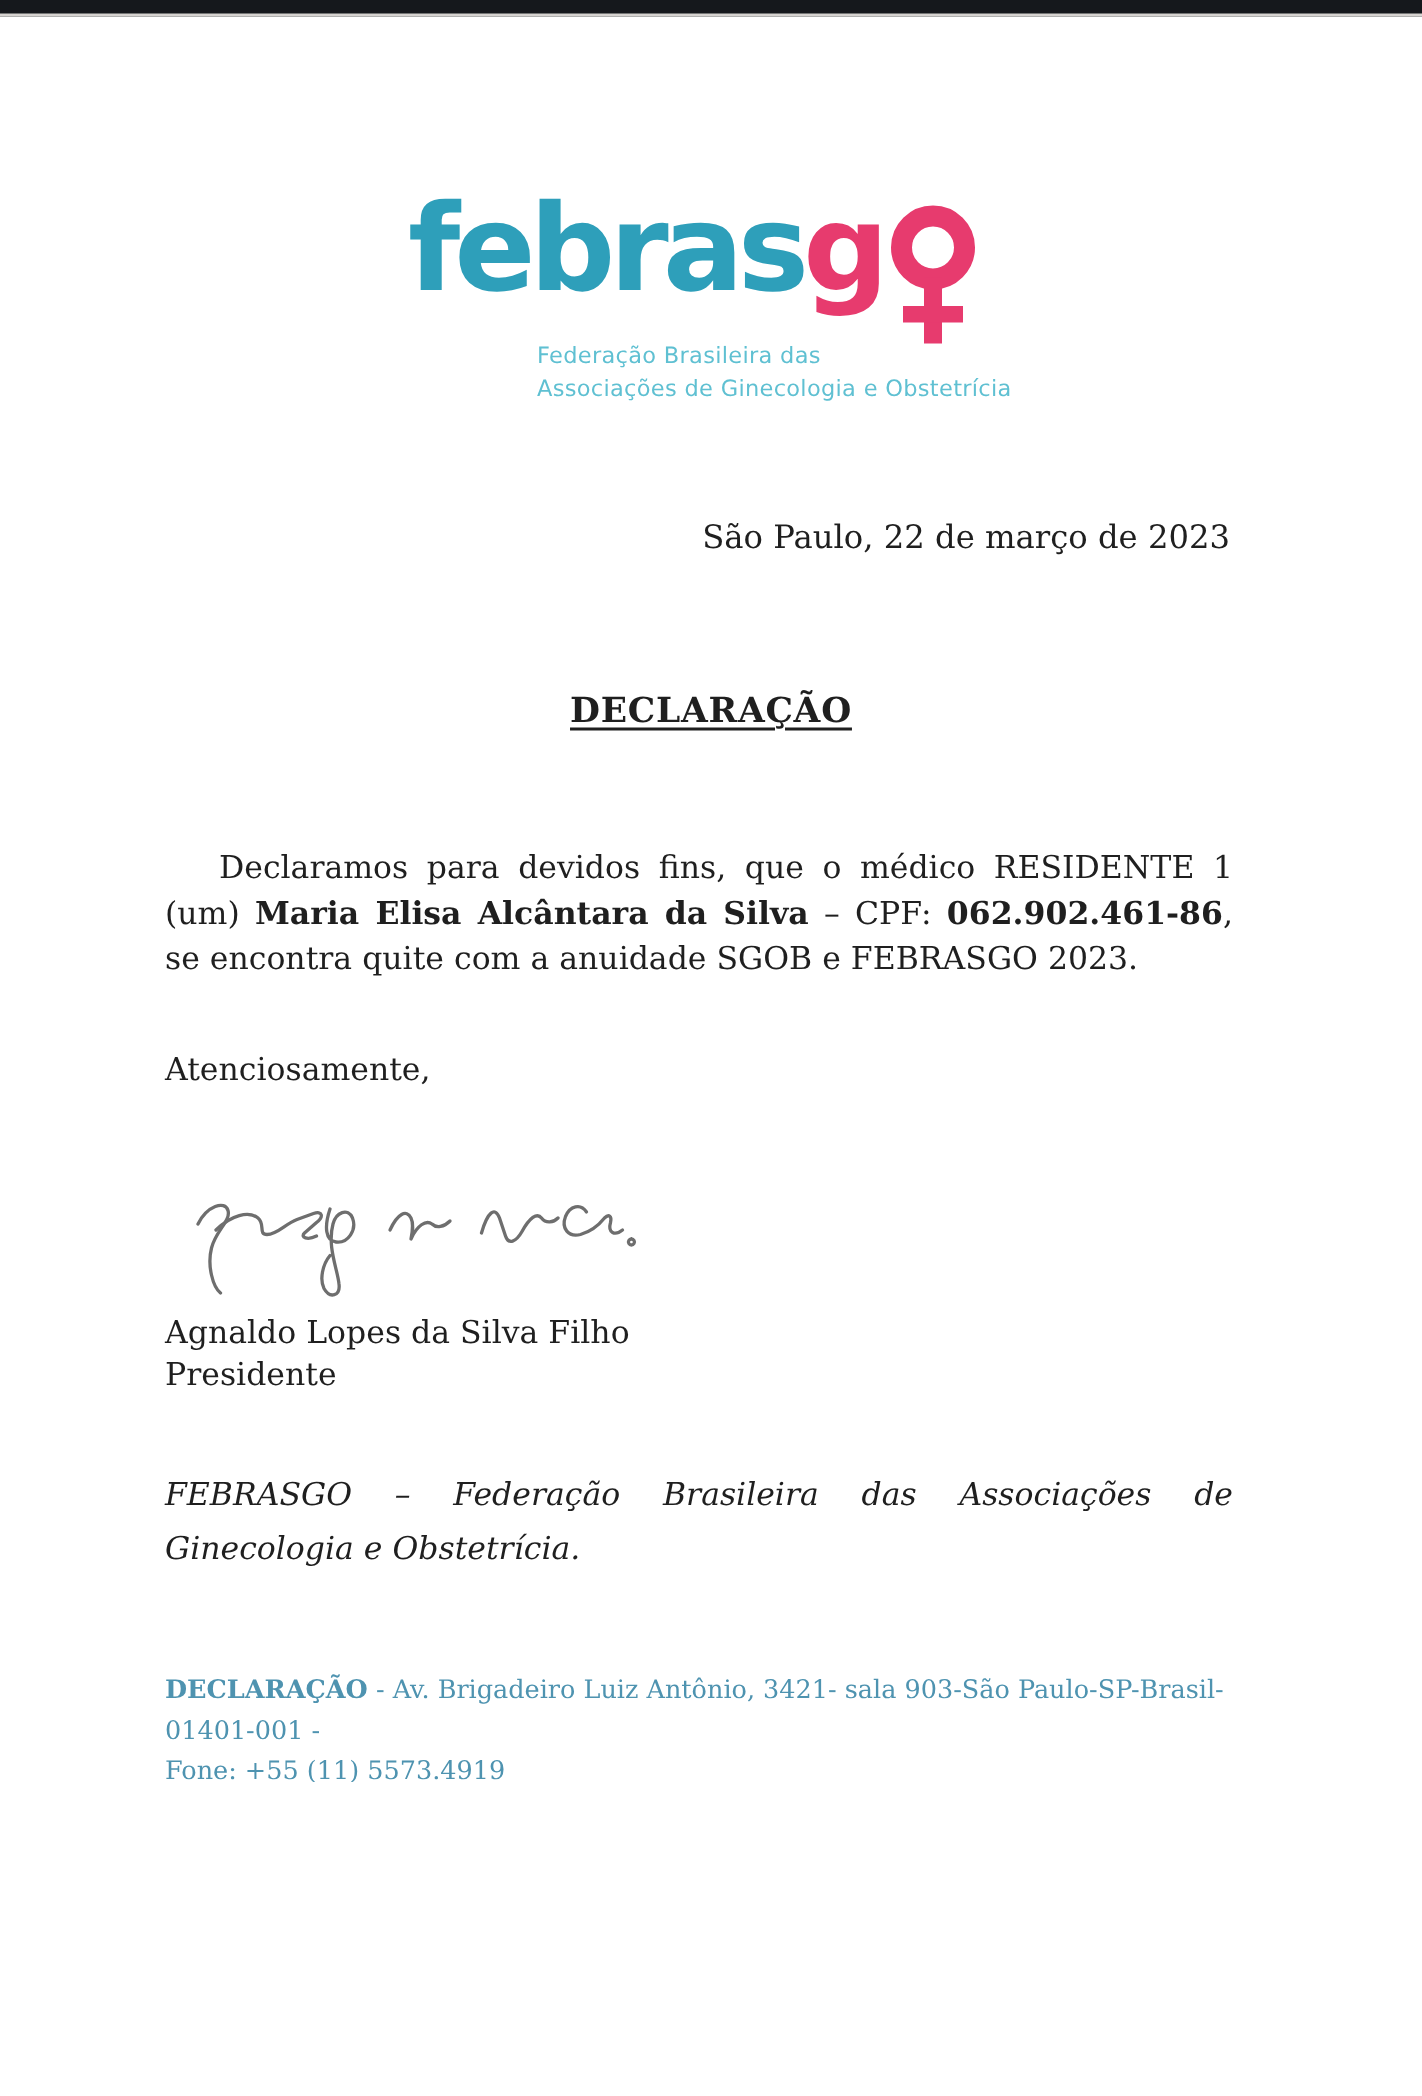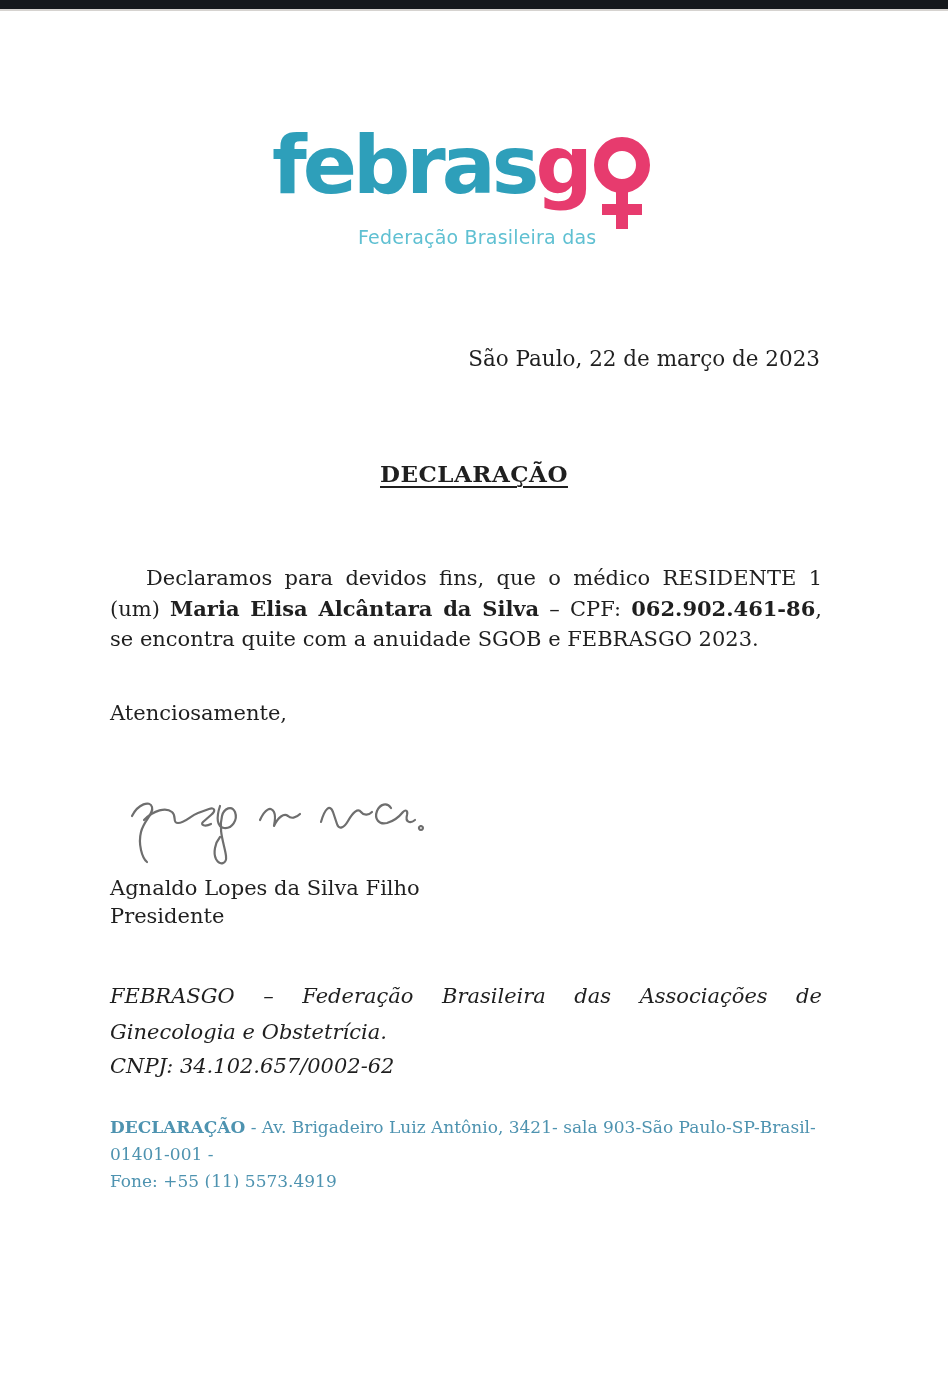--- a/index.html
+++ b/index.html
@@ -30,21 +30,21 @@
     letter-spacing: -4px;
     white-space: nowrap;
     overflow: visible;
   }
   .wm-teal { color: var(--teal, #2E9FBA); }
   .wm-pink { color: var(--pink, #E73B6E); }
   .female-svg { display: inline-block; vertical-align: -44px; margin-left: 2px; overflow: visible; }
   .tagline {
     margin: 10px 0 0 86px;
     font-family: "DejaVu Sans", sans-serif;
-    font-size: 19px;
+    font-size: 15px;
     line-height: 22px;
     letter-spacing: 0.2px;
     color: var(--lightteal, #5FC0D2);
   }
 
   
   .dateline {
     position: absolute; top: 346px; right: 128px;
     font-size: 21.5px;
   }
@@ -99,20 +99,21 @@
   <div class="topbar"></div>
 
   <div class="logo">
     <div class="wordmark"><span class="wm-teal">febras</span><span class="wm-pink">g</span><svg class="female-svg" width="62" height="100" viewBox="0 0 62 100" xmlns="http://www.w3.org/2000/svg">
         <circle cx="31" cy="28" r="21" fill="none" stroke="#E73B6E" stroke-width="14"></circle>
         <rect x="25" y="48" width="12" height="44" fill="#E73B6E"></rect>
         <rect x="11" y="67" width="40" height="11" fill="#E73B6E"></rect>
       </svg></div>
     <div class="tagline">
       <div>Federação Brasileira das</div>
+      <div>Associações de Ginecologia e Obstetrícia</div>
     </div>
   </div>
 
   <div class="dateline">São Paulo, 22 de março de 2023</div>
 
   <div class="title-wrap">
     <span class="title-text">DECLARAÇÃO</span>
   </div>
 
   <p class="body-par"><span>Declaramos para devidos fins, que o médico RESIDENTE 1 (um) </span><b>Maria Elisa Alcântara da Silva</b><span> – CPF: </span><b>062.902.461-86</b><span>, se encontra quite com a anuidade SGOB e FEBRASGO 2023.</span></p>
@@ -131,21 +132,20 @@
     </g>
   </svg>
 
   <div class="signer">
     <div>Agnaldo Lopes da Silva Filho</div>
     <div>Presidente</div>
   </div>
 
   <div class="org">
     <p class="org-line">FEBRASGO – Federação Brasileira das Associações de Ginecologia e Obstetrícia.</p>
-    <div class="cnpj">CNPJ: 34.102.657/0002-62</div>
   </div>
 
   <div class="footer-block f1"><b>DECLARAÇÃO</b><span class="pre"> - Av. Brigadeiro Luiz Antônio, 3421- sala 903-São Paulo-SP-Brasil- 01401-001 -
 Fone: +55 (11) 5573.4919</span></div>
 
 
   <div class="website-wrap">
     <a href="#">www.febrasgo.org.br</a>
   </div>
 

